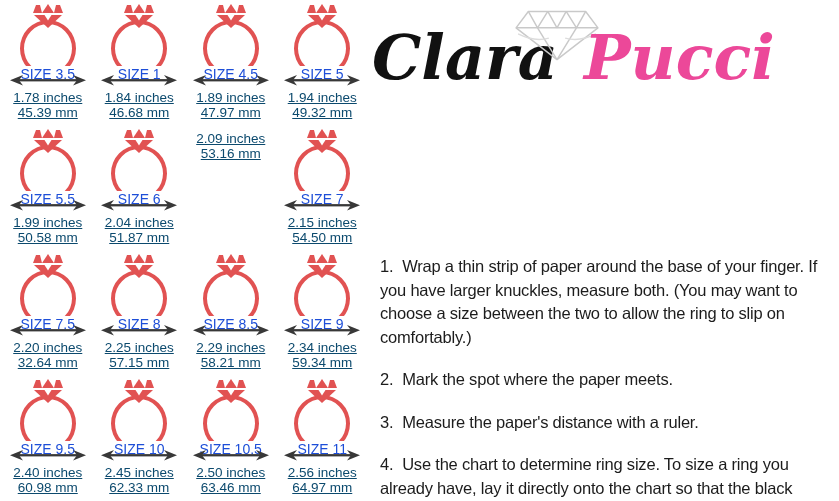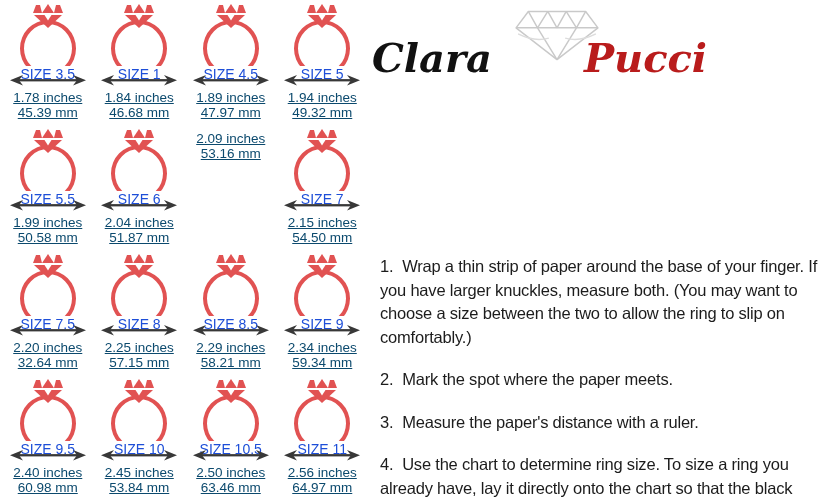--- a/index.html
+++ b/index.html
@@ -17,23 +17,23 @@
   .size-label{position:absolute;top:29px;left:50%;transform:translateX(-50%);
         background:#ffffff;padding:0 2px;font-size:14px;line-height:16px;
         white-space:nowrap;z-index:3;color:#1d4ed8;margin-top:33px;}
   .arrow{position:absolute;left:0;bottom:1px;width:76px;height:14px;z-index:4;}
   .inches,.mm{font-size:13.5px;line-height:14.5px;text-align:center;color:#0c4a6e;text-decoration:underline;}
   .inches{margin-top:3px;}
 
   
   .logo{position:absolute;left:372px;top:6px;width:465px;height:90px;}
   .logo-word{position:absolute;font-family:"DejaVu Serif", serif;font-style:italic;
-        font-weight:bold;font-size:40px;line-height:60px;top:22px;white-space:nowrap;}
+        font-weight:bold;font-size:62px;line-height:60px;top:22px;white-space:nowrap;}
   .logo-clara{left:0;color:#111111;}
-  .logo-pucci{left:212px;color:#b91c1c;}
+  .logo-pucci{left:212px;color:#ec4899;}
   .logo-gem{position:absolute;left:142px;top:0;width:86px;height:58px;}
 
   
   .title{position:absolute;left:380px;top:196px;font-size:38px;font-weight:700;
         letter-spacing:-0.5px;color:#1b1b1b;}
   .steps{position:absolute;left:380px;top:255px;width:458px;}
   .step{margin:0 15px 19px 0;font-size:16.5px;line-height:23.5px;letter-spacing:-0.2px;
         color:#1c1c1c;white-space:pre-wrap;}
 </style>
 </head>
@@ -250,21 +250,21 @@
         <svg class="gem" viewBox="0 0 30 24">
             <use href="#gem-shape"></use>
           </svg>
         <div class="band"></div>
         <span class="size-label">SIZE 10</span>
         <svg class="arrow" viewBox="0 0 76 14">
             <use href="#arrow-shape"></use>
           </svg>
       </div>
       <div class="inches">2.45 inches</div>
-      <div class="mm">53.84 mm</div>
+      <div class="mm">62.33 mm</div>
     </div>
 
     <div class="cell">
       <div class="ringbox">
         <svg class="gem" viewBox="0 0 30 24">
             <use href="#gem-shape"></use>
           </svg>
         <div class="band"></div>
         <span class="size-label">SIZE 10.5</span>
         <svg class="arrow" viewBox="0 0 76 14">

